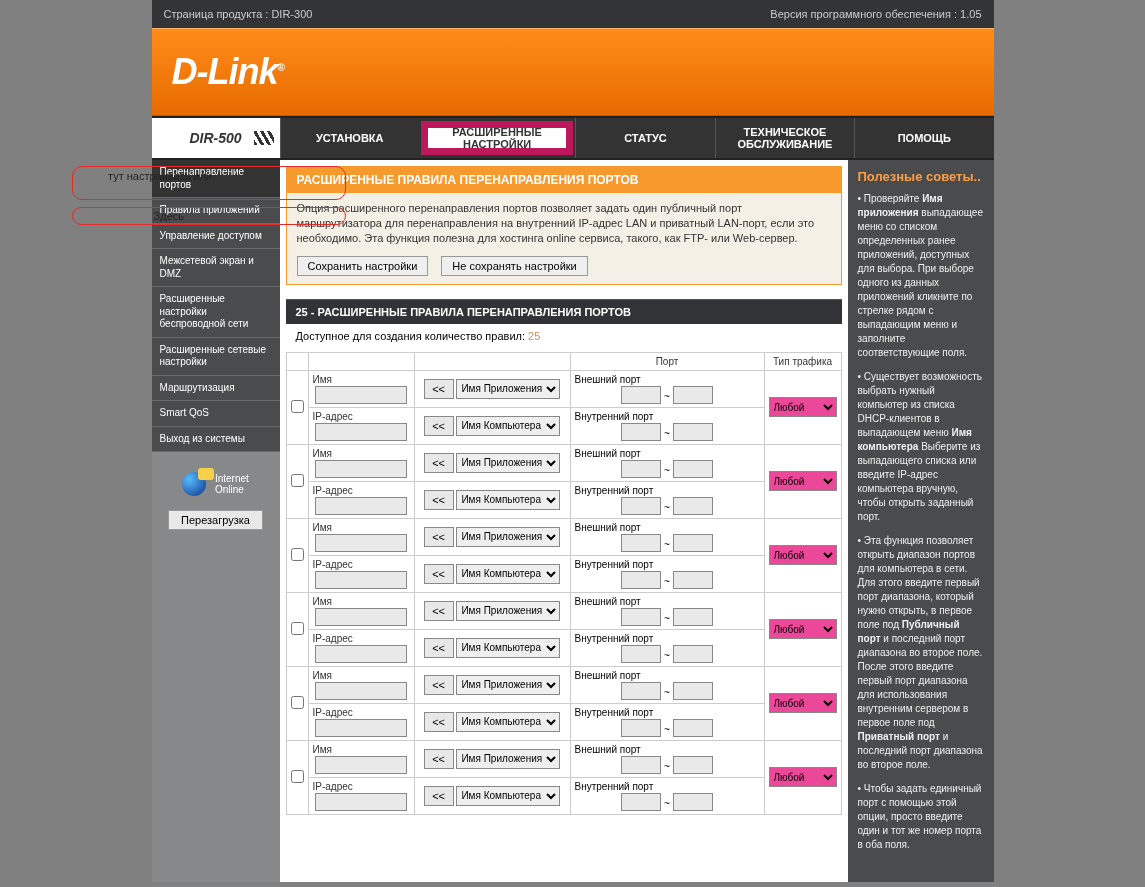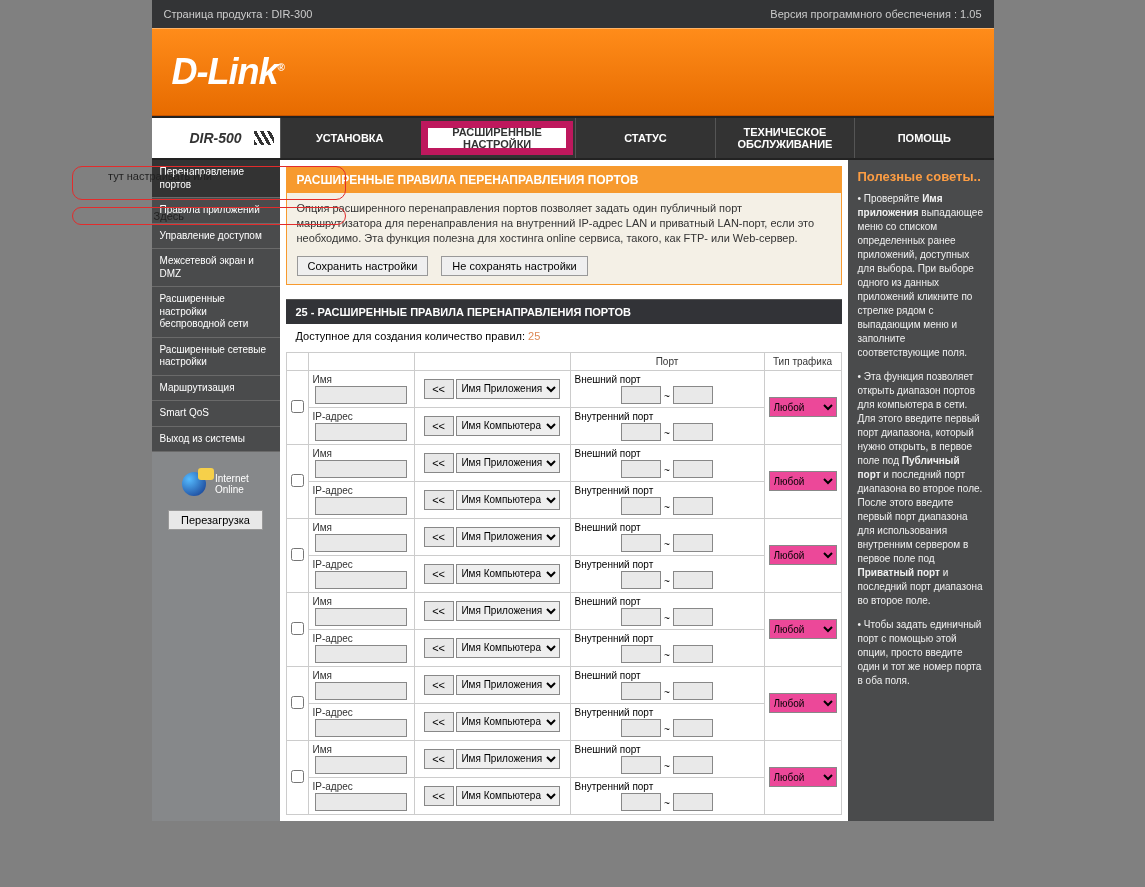--- a/index.html
+++ b/index.html
@@ -428,20 +428,23 @@
       </table>
 
     </div>
 
     <div class="tips">
       <h4>Полезные советы..</h4>
       <p class="bullet">
         <span>Проверяйте </span><b>Имя приложения</b><span> выпадающее меню со списком определенных ранее приложений, доступных для выбора. При выборе одного из данных приложений кликните по стрелке рядом с выпадающим меню и заполните соответствующие поля.</span>
       </p>
       <p class="bullet">
+        <span>Существует возможность выбрать нужный компьютер из списка DHCP-клиентов в выпадающем меню </span><b>Имя компьютера</b><span> Выберите из выпадающего списка или введите IP-адрес компьютера вручную, чтобы открыть заданный порт.</span>
+      </p>
+      <p class="bullet">
         <span>Эта функция позволяет открыть диапазон портов для компьютера в сети. Для этого введите первый порт диапазона, который нужно открыть, в первое поле под </span><b>Публичный порт</b><span> и последний порт диапазона во второе поле. После этого введите первый порт диапазона для использования внутренним сервером в первое поле под </span><b>Приватный порт</b><span> и последний порт диапазона во второе поле.</span>
       </p>
       <p class="bullet">Чтобы задать единичный порт с помощью этой опции, просто введите один и тот же номер порта в оба поля.</p>
     </div>
 
   </div>
 </div>
 
 <div class="callout-label" style="left:72px; top:170px; width:140px;">тут настраивать или</div>
 <div class="callout" style="left:72px; top:166px; width:274px; height:34px;"></div>

